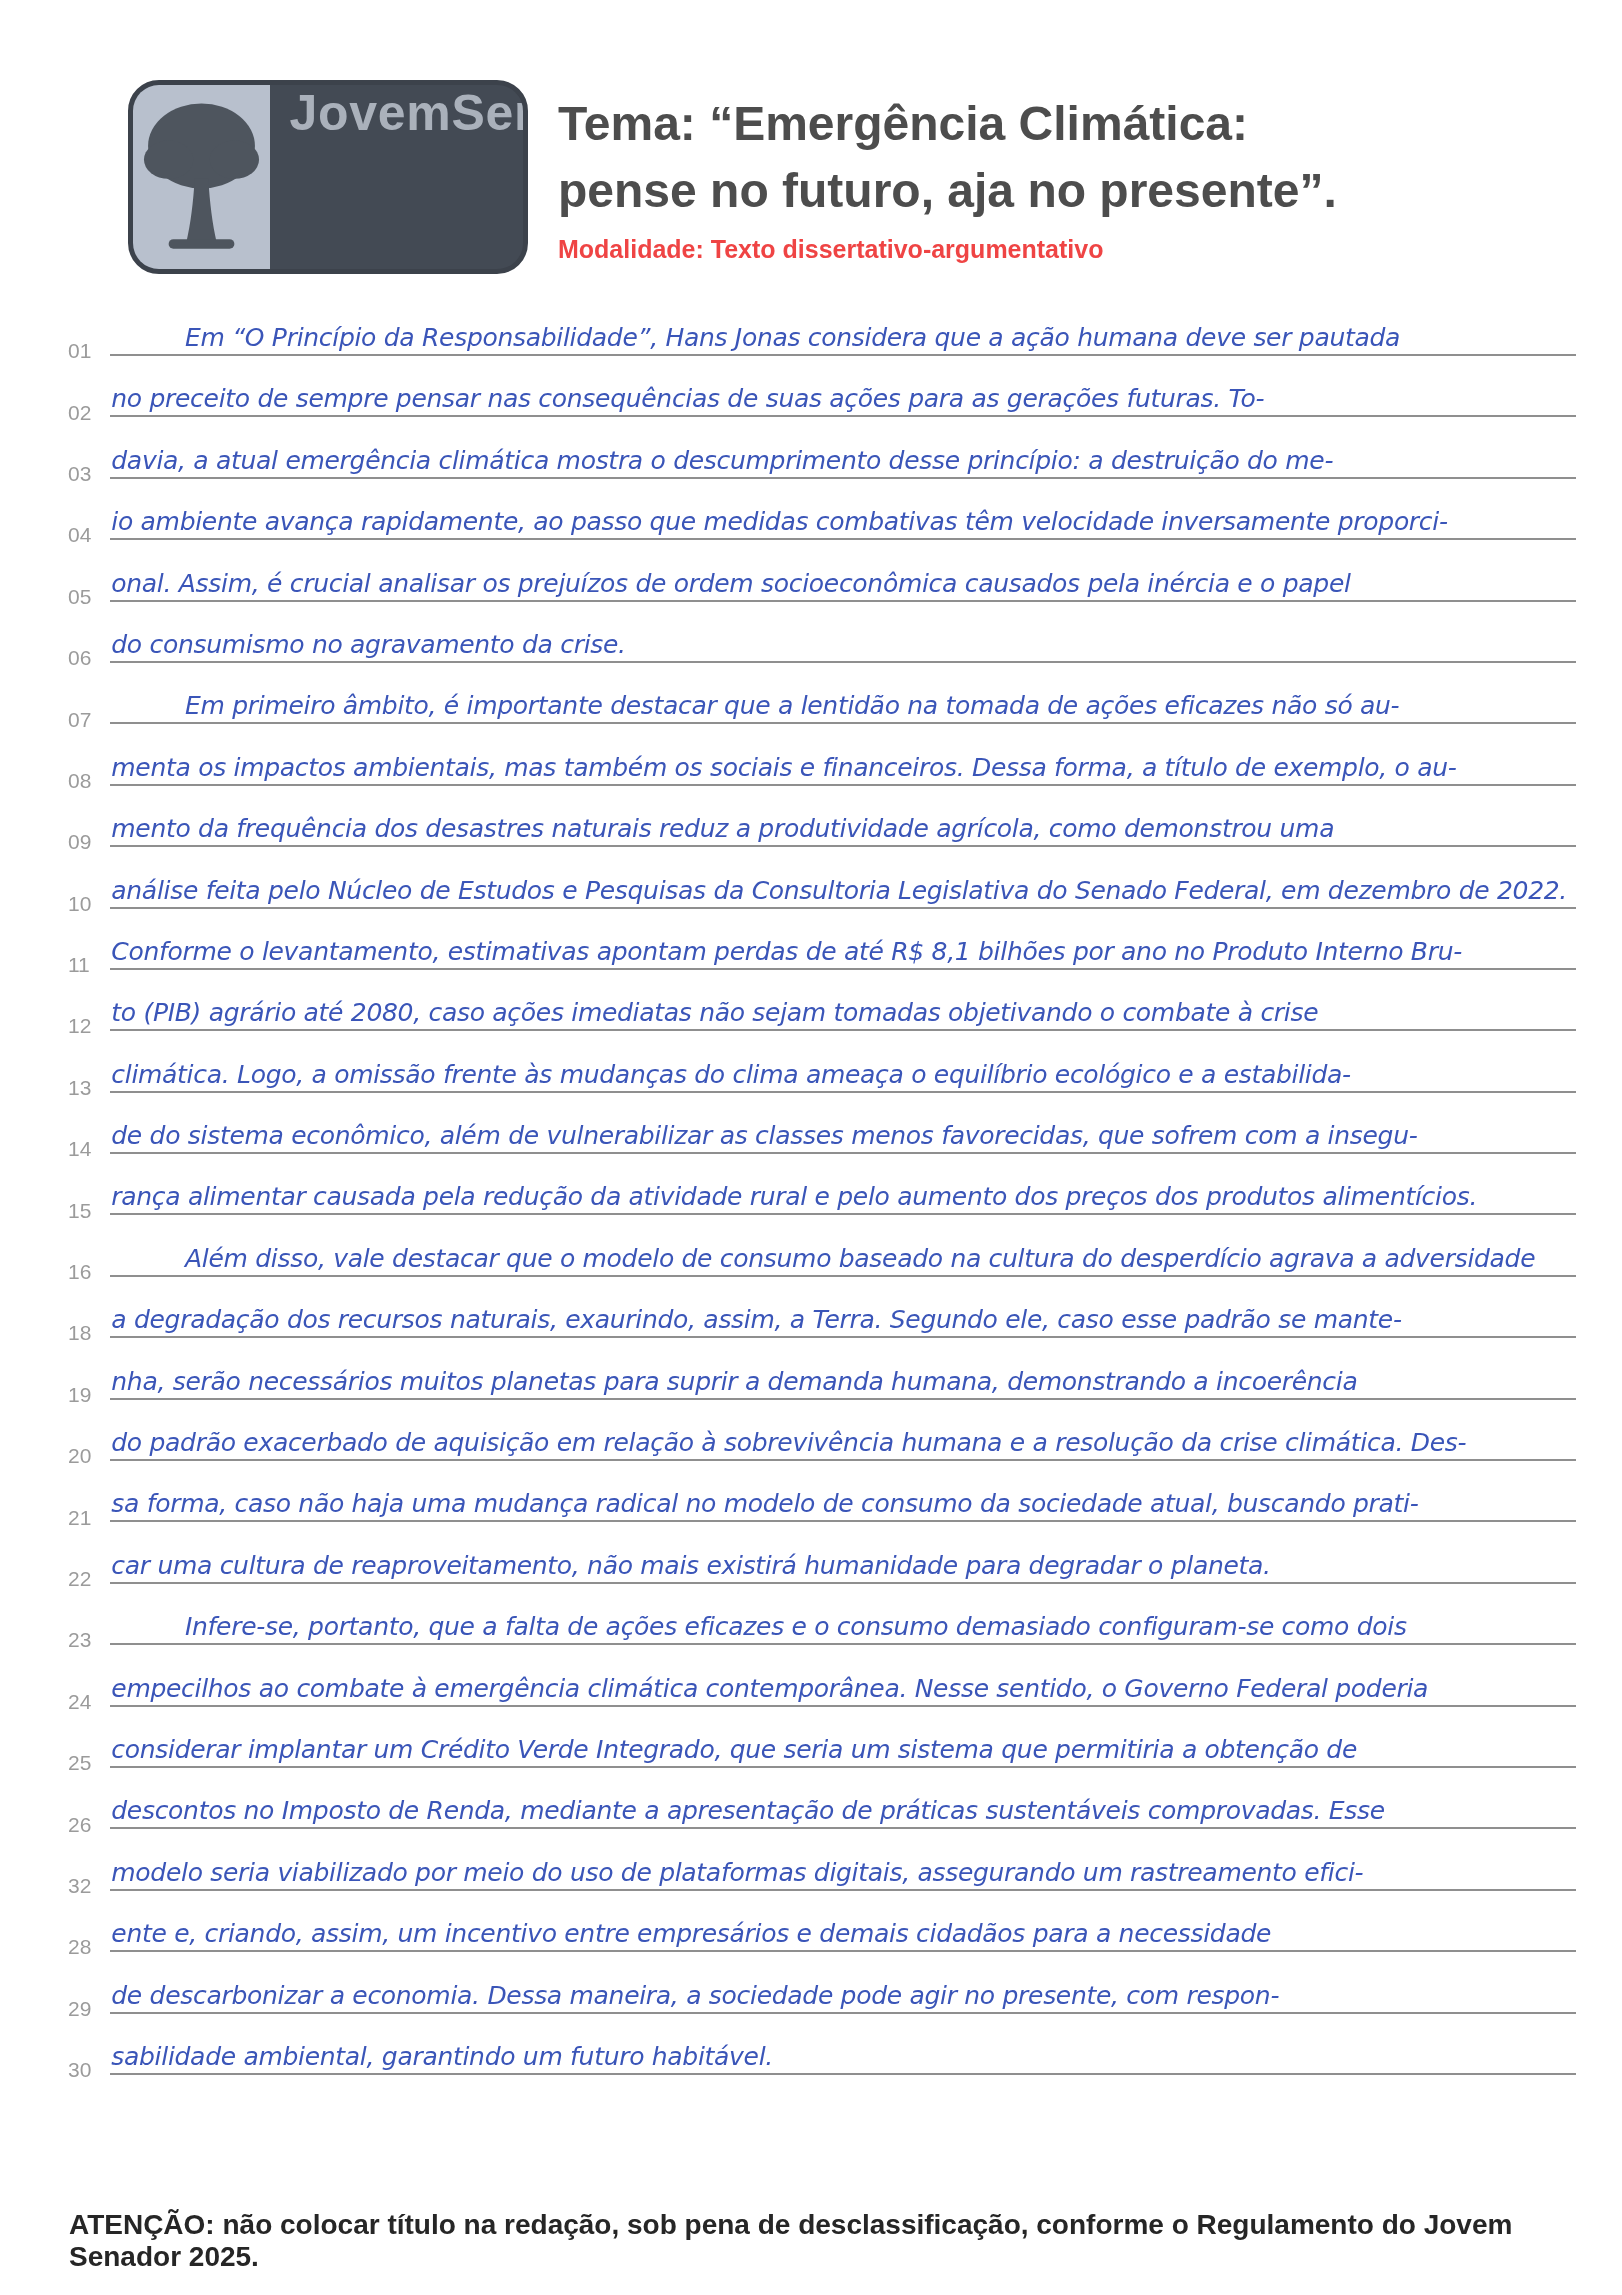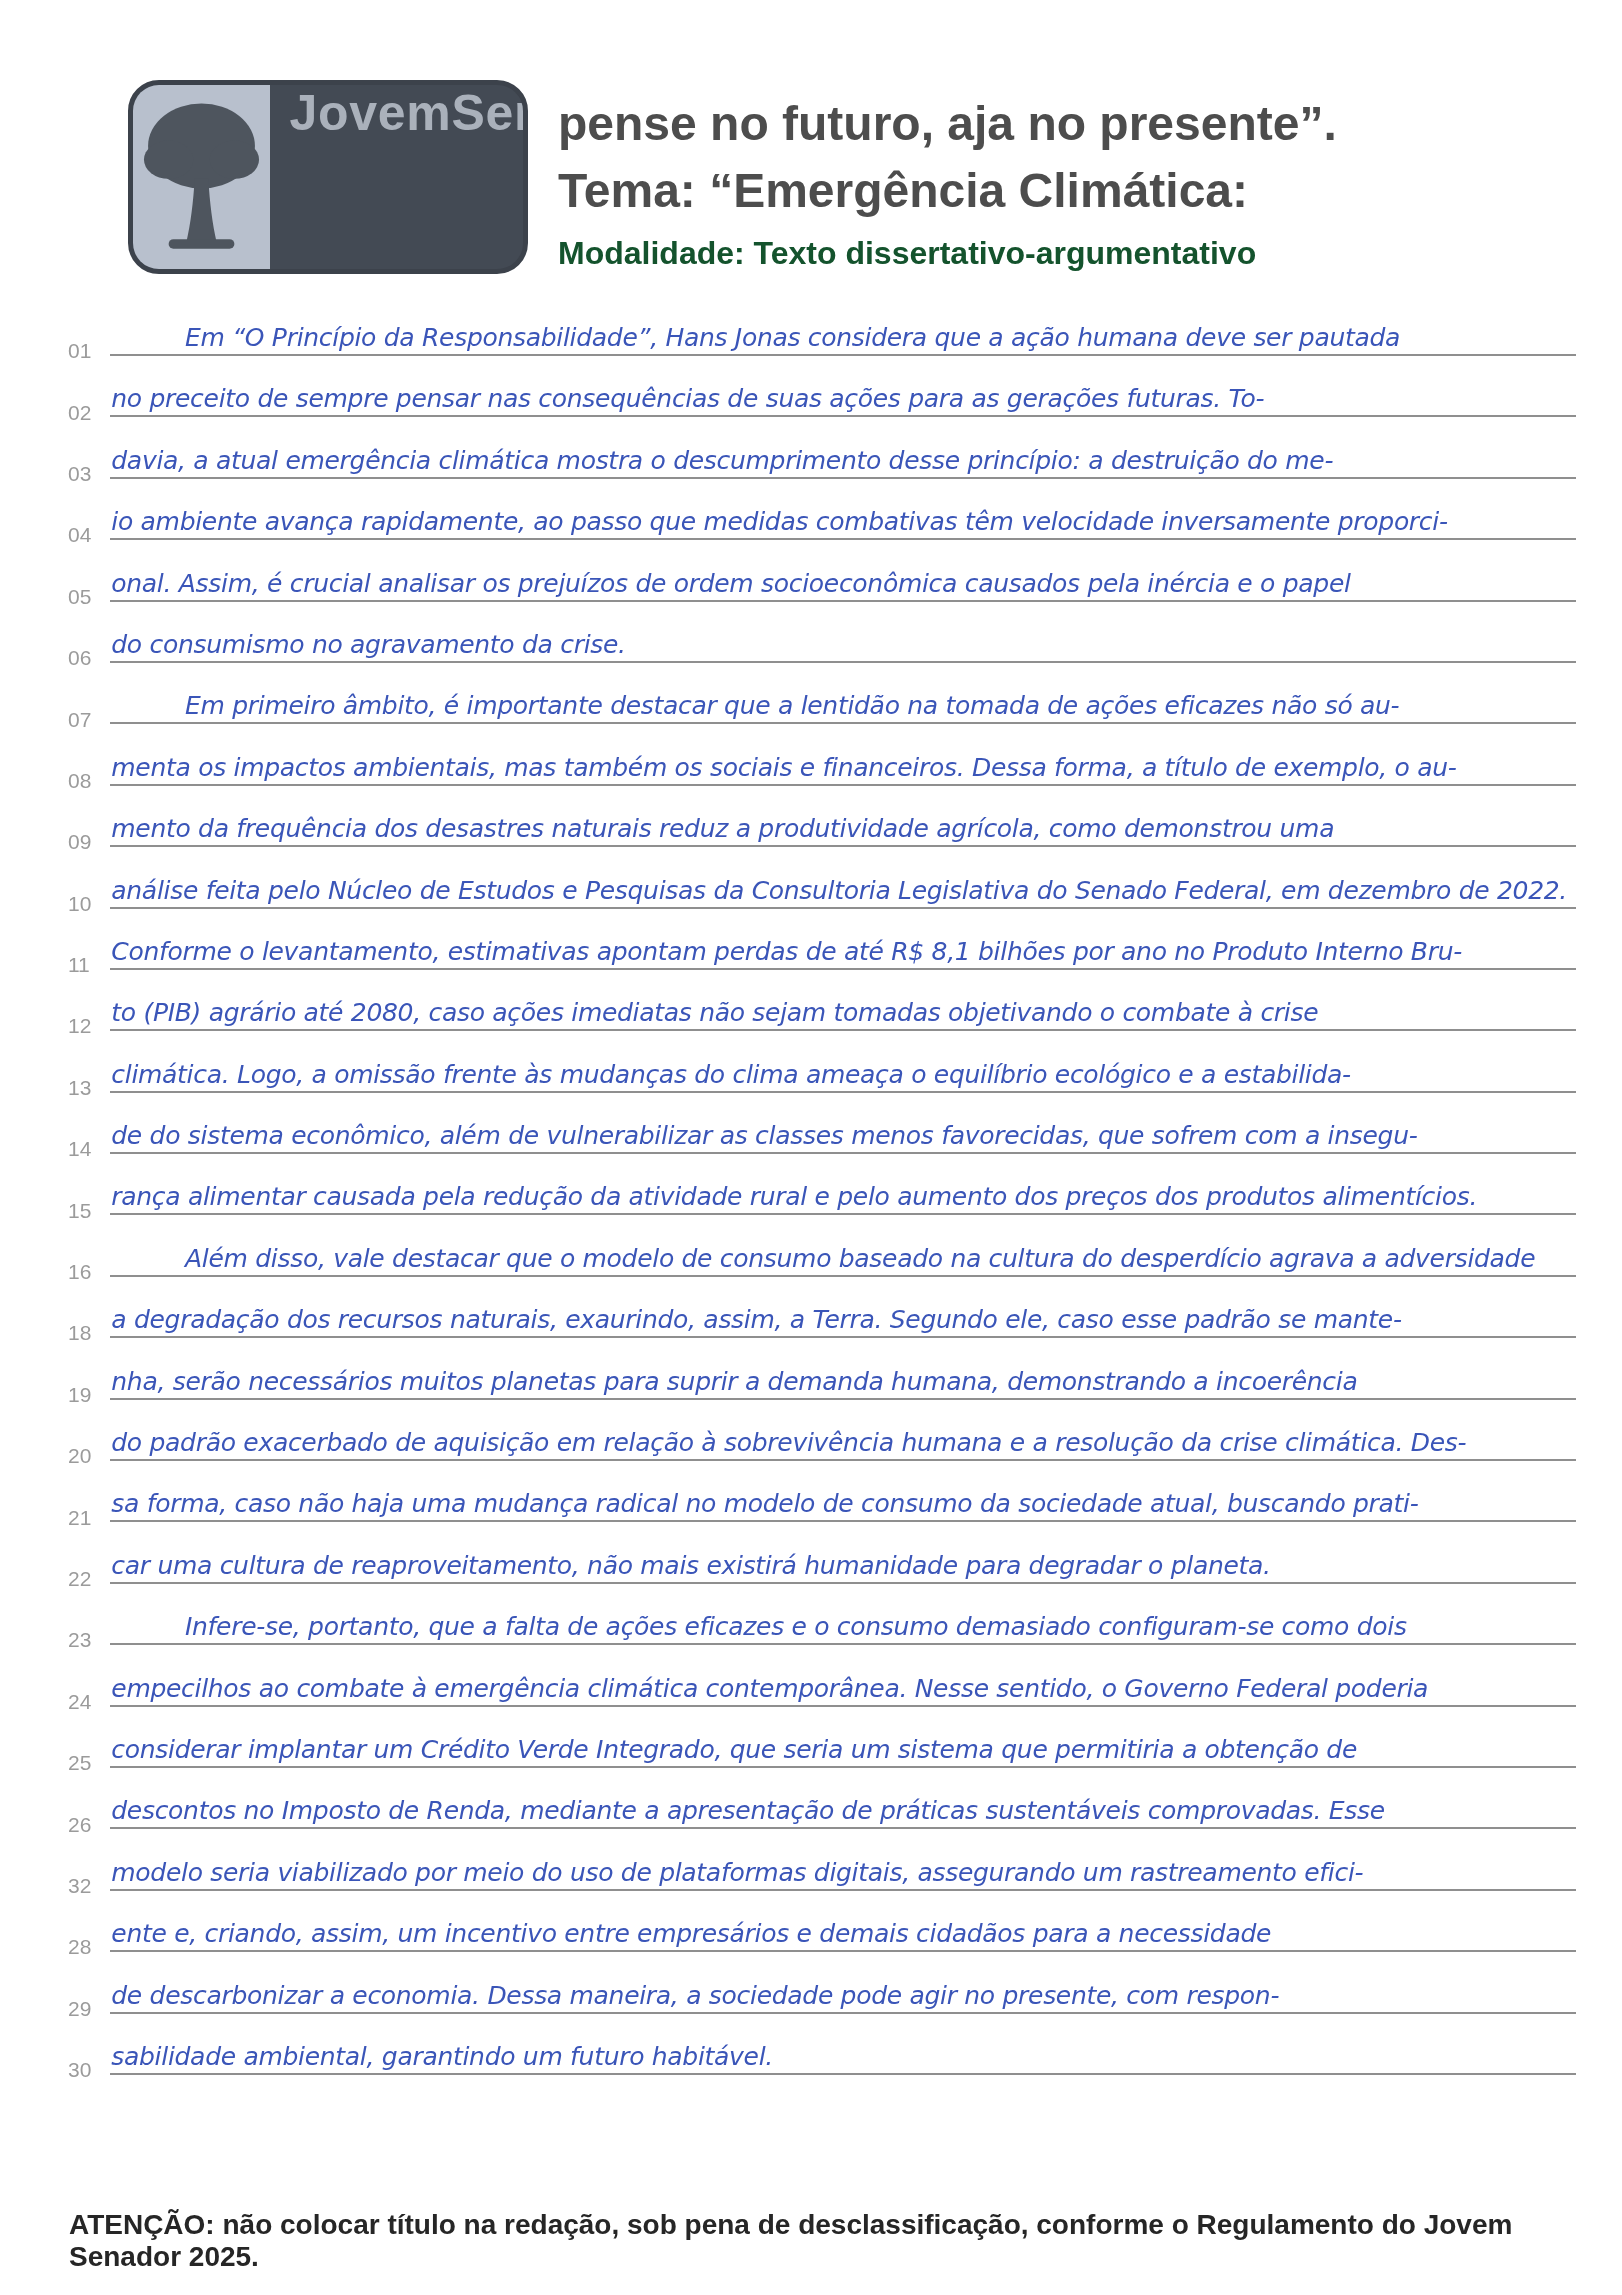--- a/index.html
+++ b/index.html
@@ -29,21 +29,21 @@
   .logo-left svg { width: 137px; height: 169px; margin-bottom: 5.2px; }
   .logo-right {
     flex: 1; display: flex; flex-direction: row; justify-content: center;
     padding-left: 19.6px; color: #aab1bb; font-weight: 700;
   }
   .logo-right .l1, .logo-right .l2 { font-size: 50px; line-height: 56px; letter-spacing: 0.7px; }
   .logo-right .l3 { font-size: 64px; line-height: 60px; color: #ced3da; font-weight: 800; }
 
   .tema-block { position: absolute; left: 558px; top: 90px; }
   .tema-line { font-size: 48px; font-weight: 700; color: #4d4d4d; line-height: 67px; }
-  .modalidade { font-size: 32px; font-weight: 700; color: #14532d; margin-top: 10.5px; }
+  .modalidade { font-size: 25px; font-weight: 700; color: #ef4444; margin-top: 10.5px; }
 
   
   .lines-wrap { position: absolute; left: 110px; top: 311px; }
   .row {
     position: relative;
     width: 1466px; height: 43px;
     border-bottom: 2px solid #8f8f8f;
     margin-bottom: 16.4px; 
   }
   .num {
@@ -88,22 +88,22 @@
     </span>
   </div>
   <div class="logo-right">
     <div class="l1">Jovem</div>
     <div class="l2">Senador</div>
     <div class="l3">2025</div>
   </div>
 </div>
 
 <div class="tema-block">
+  <div class="tema-line">Tema: “Emergência Climática:</div>
   <div class="tema-line">pense no futuro, aja no presente”.</div>
-  <div class="tema-line">Tema: “Emergência Climática:</div>
   <div class="modalidade">Modalidade: Texto dissertativo-argumentativo</div>
 </div>
 
 <div class="lines-wrap">
   <div class="row indent">
       <span class="num">01</span>
       <span class="hand">Em “O Princípio da Responsabilidade”, Hans Jonas considera que a ação humana deve ser pautada</span>
     </div>
   <div class="row">
       <span class="num">02</span>

